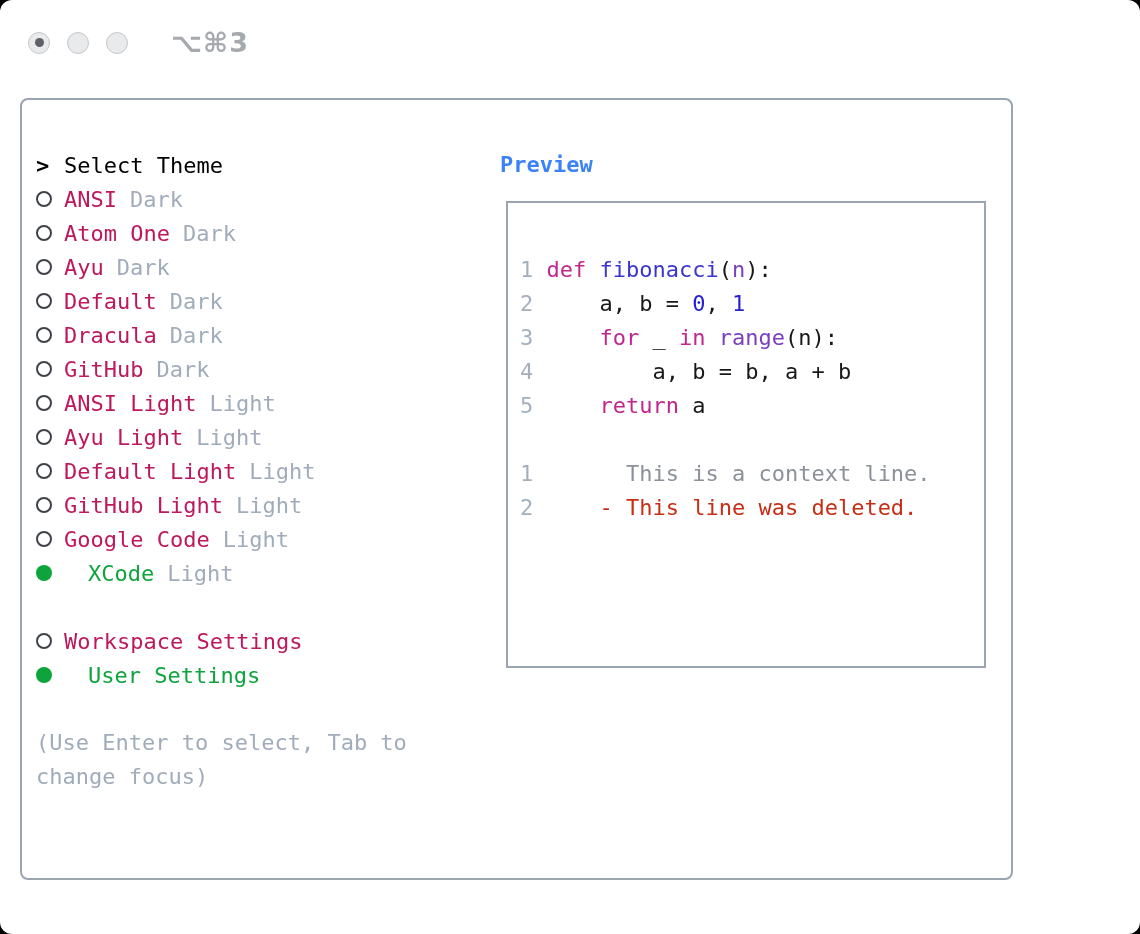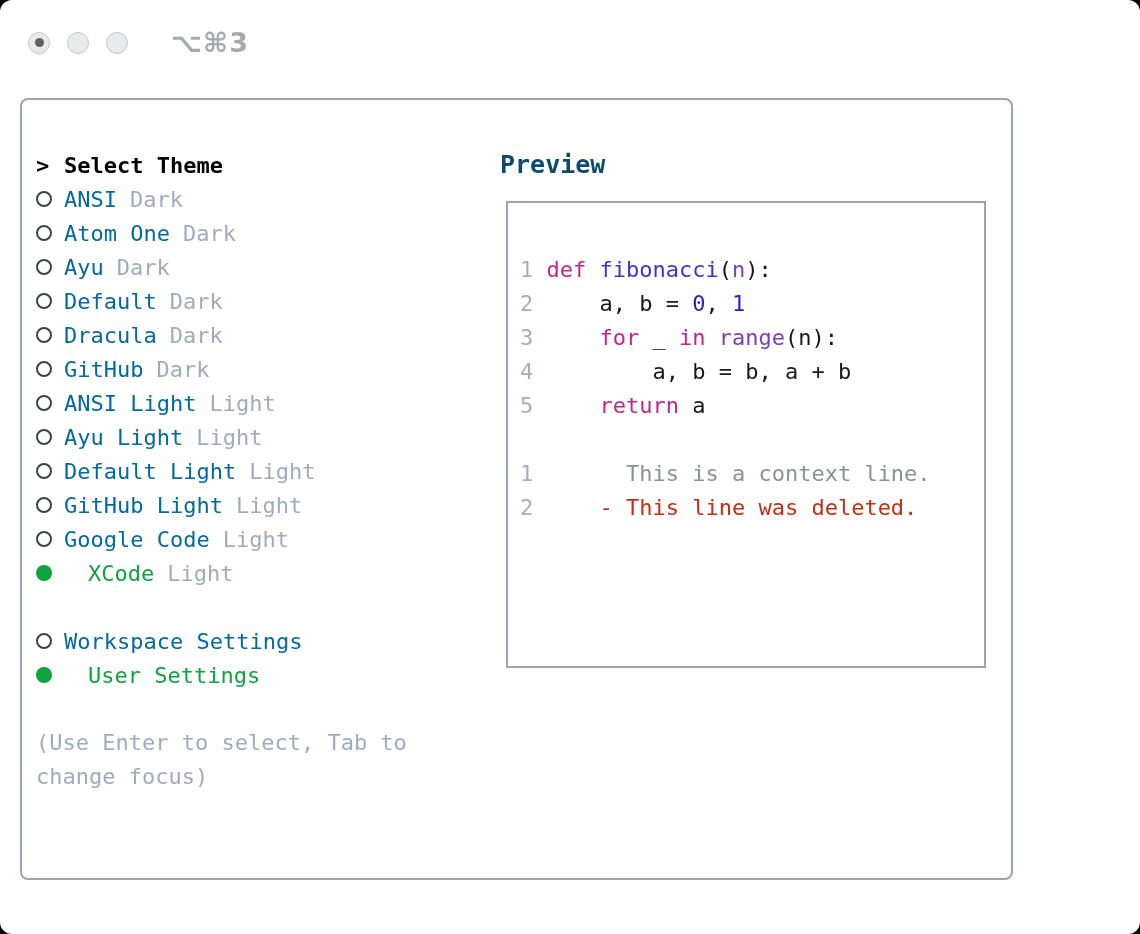--- a/index.html
+++ b/index.html
@@ -24,34 +24,34 @@
   .panel{
     position:absolute;left:20px;top:98px;width:993px;height:782px;
     box-sizing:border-box;border:2px solid var(--panel-border);border-radius:8px;
     background:#fff;
   }
   .left-col{position:absolute;left:0;top:0;padding:48px 0 0 14px;width:460px;}
   .row{display:flex;align-items:center;height:34px;font-size:22px;white-space:pre;}
   .spacer{height:34px;}
   .marker{width:28px;flex:0 0 28px;display:flex;align-items:center;}
   .prompt{font-weight:bold;color:#000;}
-  .header-label{font-weight:bold;color:#000;}
+  .header-label{font-weight:normal;color:#000;}
   .circle{width:16px;height:16px;border-radius:50%;box-sizing:border-box;border:2px solid #3E434A;}
   .circle.selected{border:none;background:var(--accent);}
-  .item-name{color:#0369a1;}
+  .item-name{color:#be185d;}
   .item-name.selected{color:var(--accent);margin-left:24px;}
   .item-variant{color:var(--muted);padding-left:13px;}
   .apply-label{color:#101114;}
   .hint{
     width:400px;color:var(--muted);font-size:22px;line-height:34px;
     white-space:normal;word-break:normal;
   }
   
   .preview-area{position:absolute;left:478px;top:0;}
-  .preview-title{margin-top:48px;height:34px;line-height:34px;font-size:25px;font-weight:bold;color:#0c4a6e;}
+  .preview-title{margin-top:48px;height:34px;line-height:34px;font-size:22px;font-weight:bold;color:#3b82f6;}
   .code-box{
     margin-left:6px;margin-top:19px;width:480px;height:467px;box-sizing:border-box;
     border:2px solid var(--panel-border);padding:50px 0 0 12px;overflow:hidden;
   }
   .code-line{height:34px;line-height:34px;font-size:22px;white-space:pre;}
   .ln{color:var(--line-number);}
   .tok-plain{color:var(--code-plain);}
   .tok-keyword{color:var(--code-keyword);}
   .tok-function{color:var(--code-function);}
   .tok-builtin{color:var(--code-builtin);}

